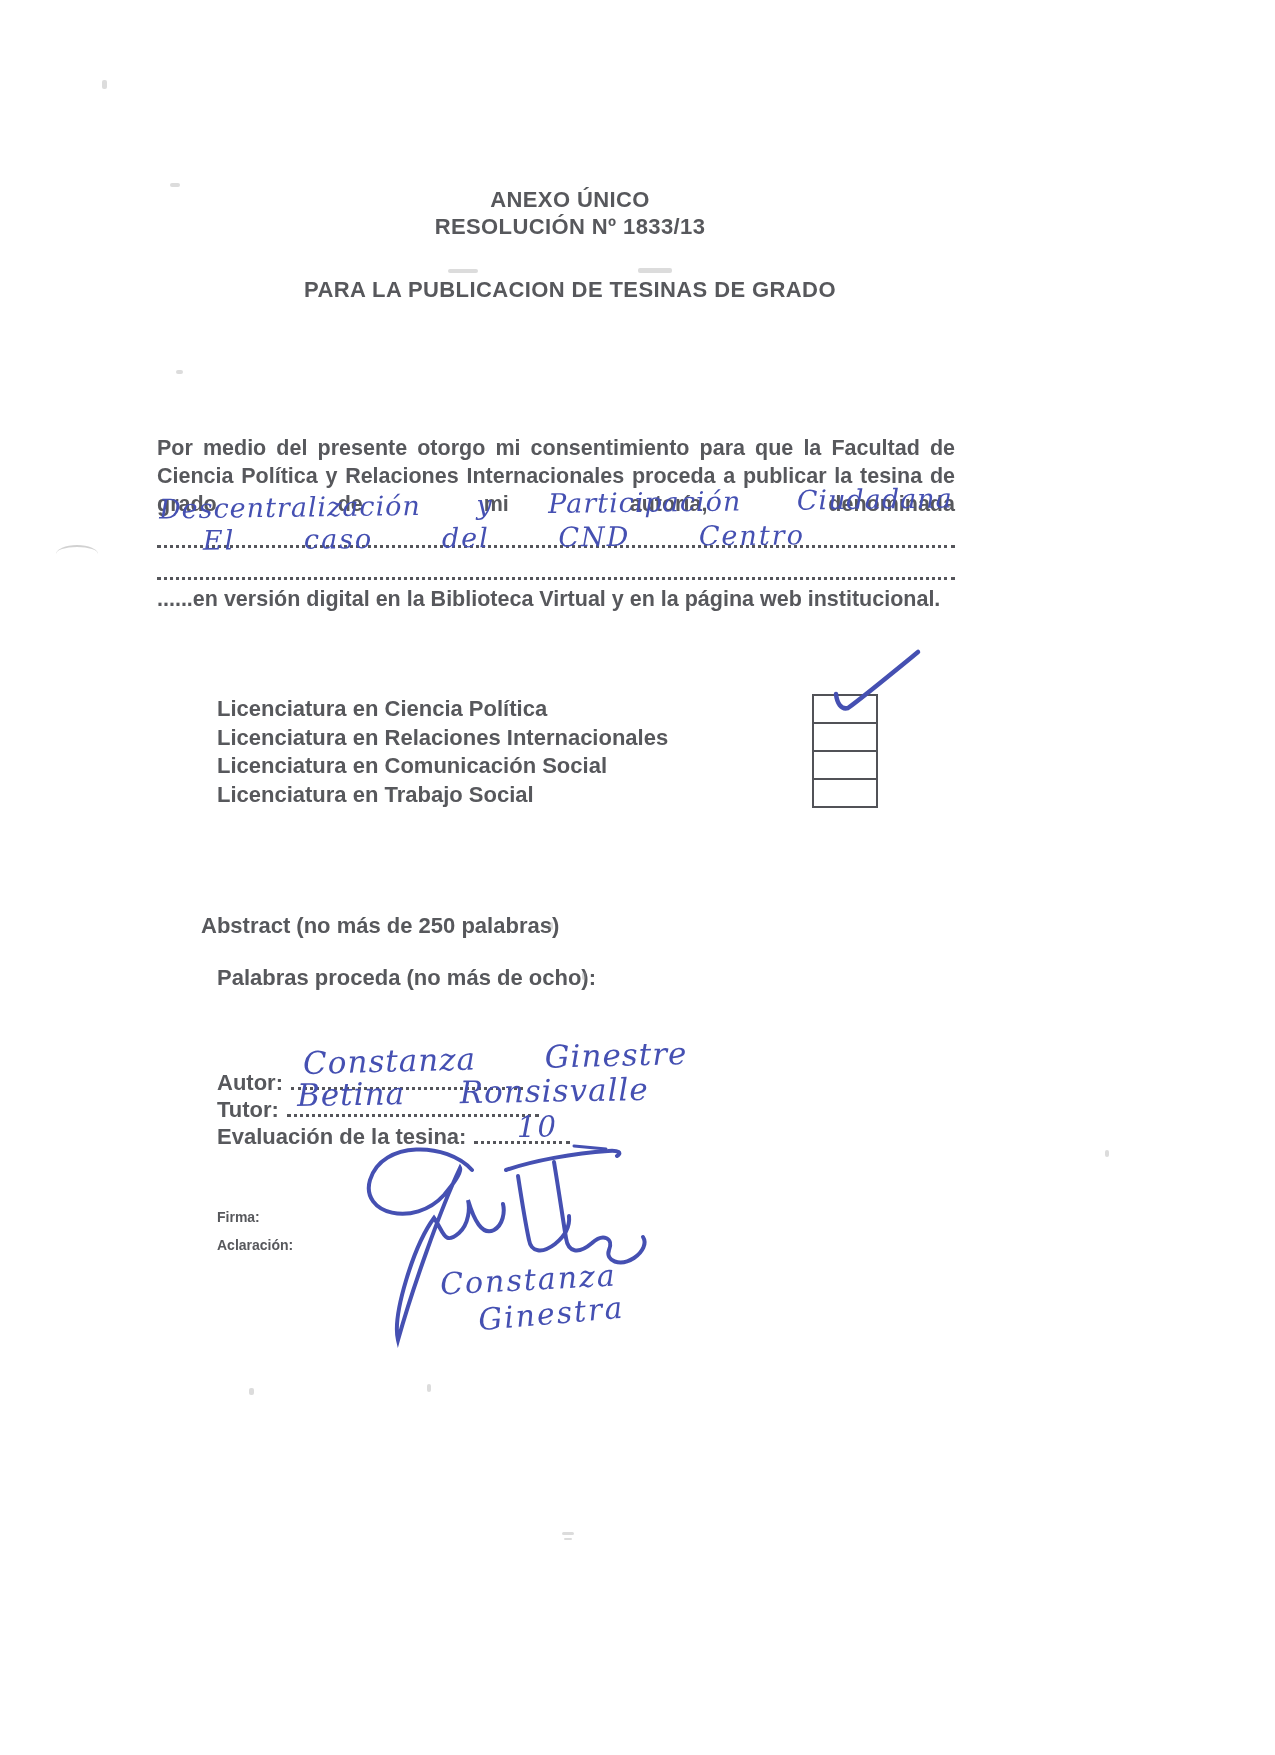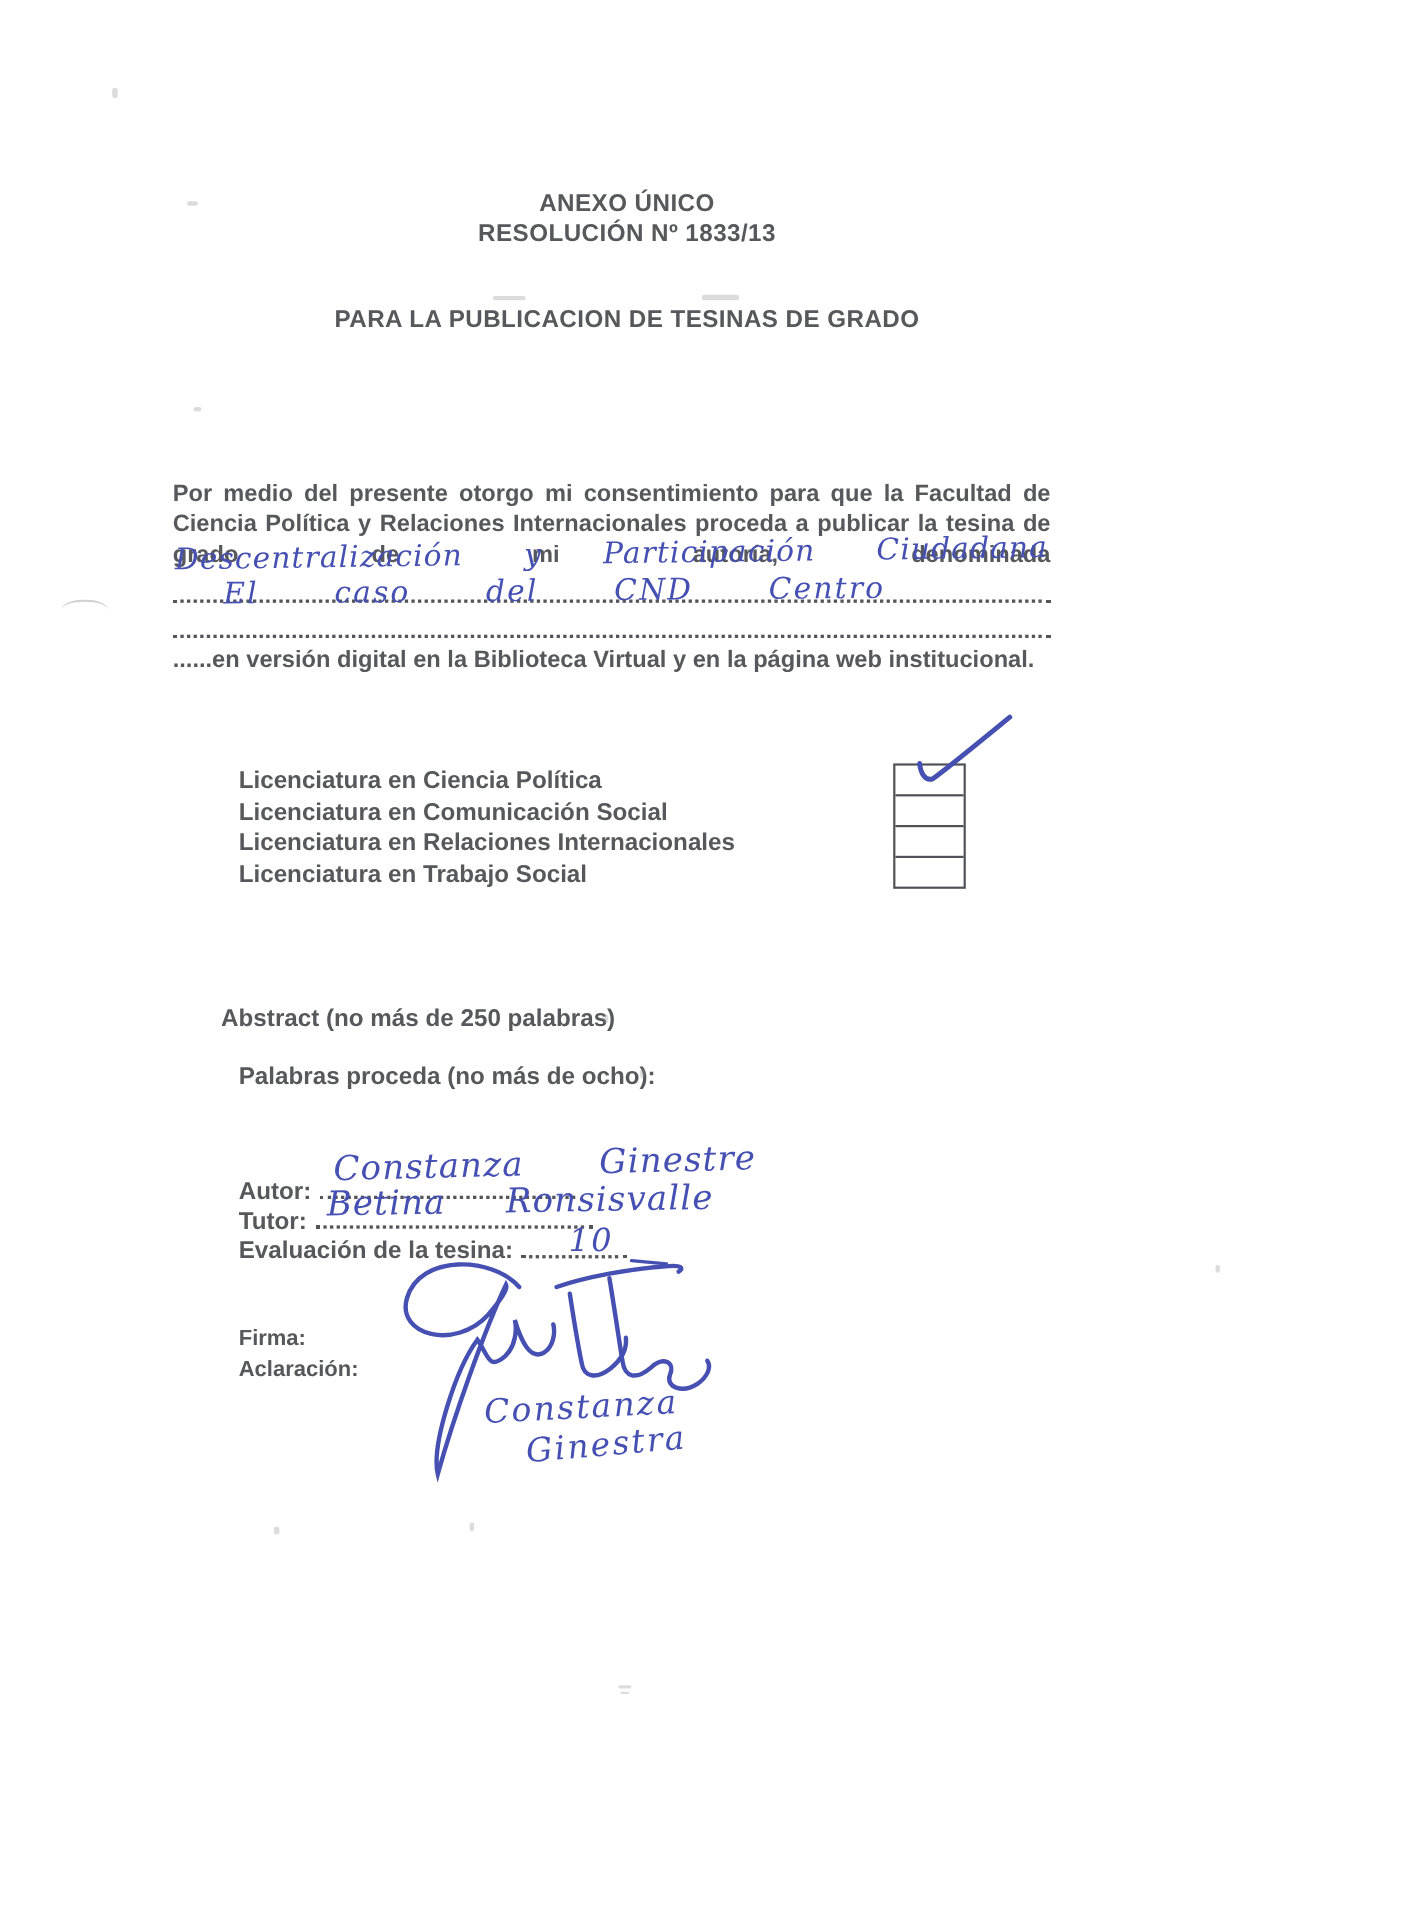--- a/index.html
+++ b/index.html
@@ -4,21 +4,21 @@
 <style>
   :root { --ink:#4550b2; --text:#57585c; }
   html,body { margin:0; padding:0; background:#e8e8e8; }
   .page {
     position:relative; width:1275px; height:1755px; background:#ffffff;
     font-family:"Liberation Sans", sans-serif; font-weight:bold; color:var(--text);
     overflow:hidden; margin:0 auto;
   }
   .center-block { position:absolute; left:40px; width:1060px; text-align:center;
     font-size:22px; line-height:27px; letter-spacing:.4px; }
-  .header-block { top:171px; }
+  .header-block { top:186px; }
   .title-block  { top:276px; }
 
   
   .consent { position:absolute; left:157px; top:434px; width:798px;
     font-size:21.5px; line-height:28px; }
   .jline { text-align:justify; text-align-last:justify; }
   .wline { display:flex; justify-content:space-between; }
   .dotline  { border-bottom:3px dotted #54555a; }
   .dotA { height:27px; }
   .dotB { height:29px; }
@@ -50,21 +50,21 @@
   .frow .flabel { margin-right:8px; }
   .fdots { display:inline-block; border-bottom:3px dotted #54555a; height:17px; }
   .dots-author { width:232px; }
   .dots-tutor  { width:252px; }
   .dots-eval   { width:96px; }
   .hand-author { position:absolute; top:-30px; left:86px;  font-size:31px; word-spacing:58px; letter-spacing:1px; transform:rotate(-1.5deg); }
   .hand-tutor  { position:absolute; top:4px;  left:80px;  font-size:31px; word-spacing:44px; letter-spacing:1px; transform:rotate(-1deg); }
   .hand-eval   { position:absolute; top:40px; left:300px; font-size:29px; letter-spacing:2px; }
 
   
-  .firma-block { position:absolute; left:217px; top:1203px; font-size:20px; line-height:28px; }
+  .firma-block { position:absolute; left:217px; top:1203px; font-size:14px; line-height:28px; }
   .sig-svg { position:absolute; left:322px; top:1140px; }
   .hand-aclar-1 { position:absolute; left:440px; top:1262px; font-size:30px; letter-spacing:2px; transform:rotate(-3deg); }
   .hand-aclar-2 { position:absolute; left:478px; top:1296px; font-size:30px; letter-spacing:2px; transform:rotate(-5deg); }
 
   
   .artifact { position:absolute; background:#9a9a9a; opacity:.35; border-radius:2px; }
   .artifact-arc { position:absolute; width:42px; height:16px; border-top:2px solid #9a9a9a;
     border-radius:50%; opacity:.45; background:none; }
 </style>
 </head>
@@ -93,22 +93,22 @@
     </div>
     <div class="dotline dotA"></div>
     <div class="dotline dotB"></div>
     <div class="closing">......en versión digital en la Biblioteca Virtual y en la página web institucional.</div>
     <span class="hand hand-thesis-1">Descentralización y Participación Ciudadana</span>
     <span class="hand hand-thesis-2">El caso del CND Centro</span>
   </div>
 
   <div class="degrees">
     <div>Licenciatura en Ciencia Política</div>
+    <div>Licenciatura en Relaciones Internacionales</div>
     <div>Licenciatura en Comunicación Social</div>
-    <div>Licenciatura en Relaciones Internacionales</div>
     <div>Licenciatura en Trabajo Social</div>
   </div>
 
   <div class="cbx-table">
     <div class="cbx-cell"></div>
     <div class="cbx-cell"></div>
     <div class="cbx-cell"></div>
     <div class="cbx-cell"></div>
   </div>
   <svg class="tick-svg" width="140" height="100" viewBox="0 0 140 100" style="display: block;">

